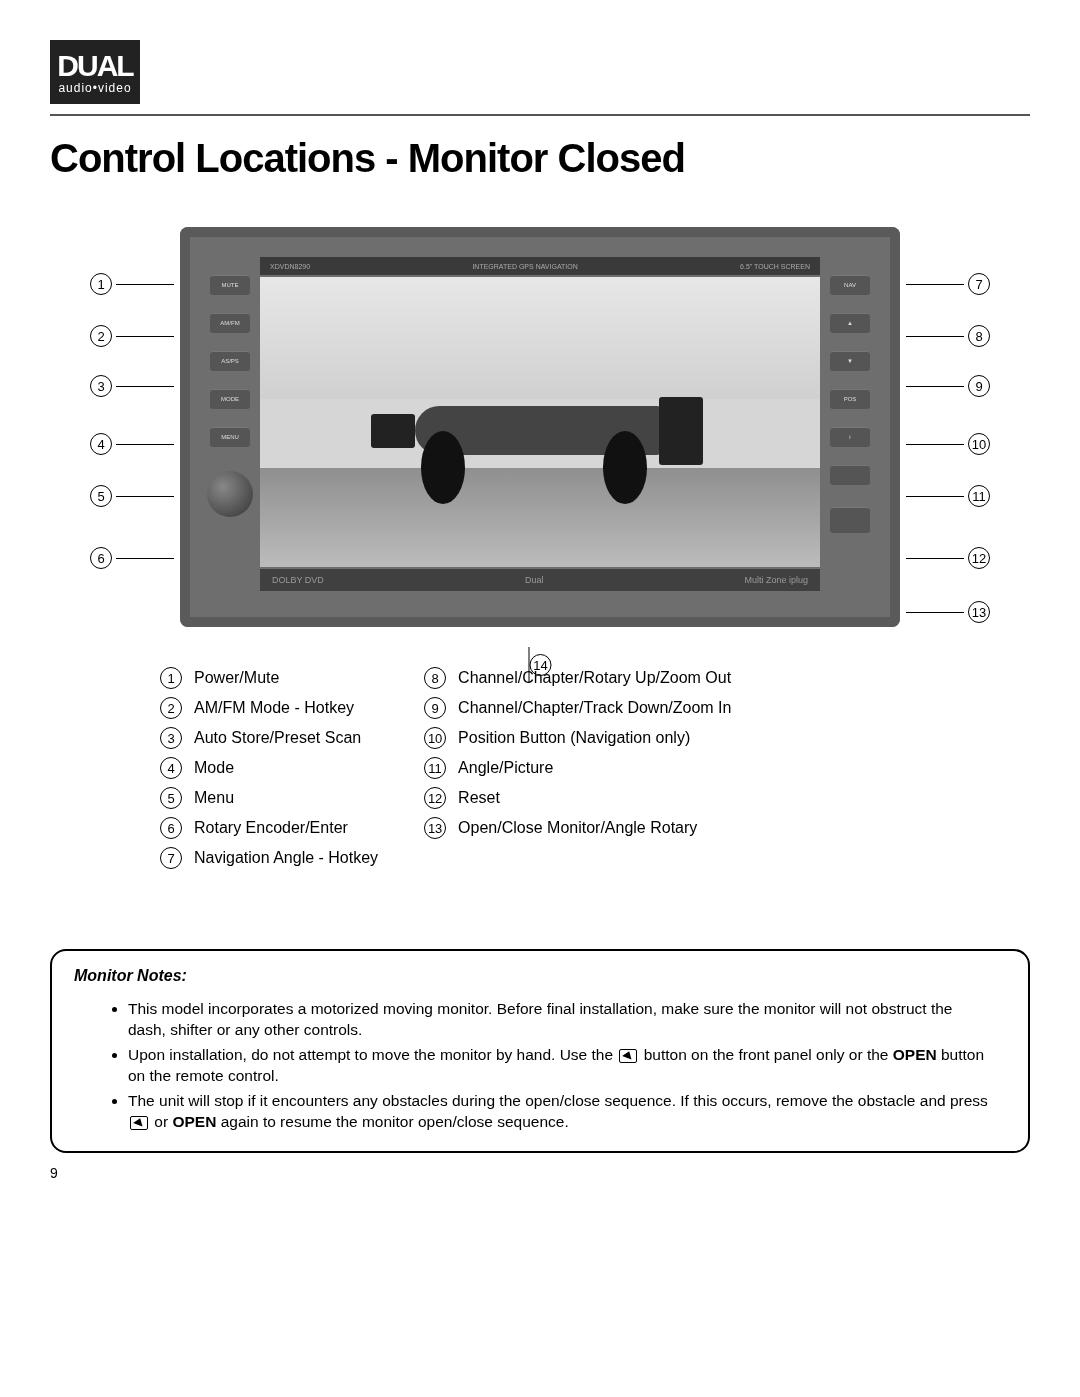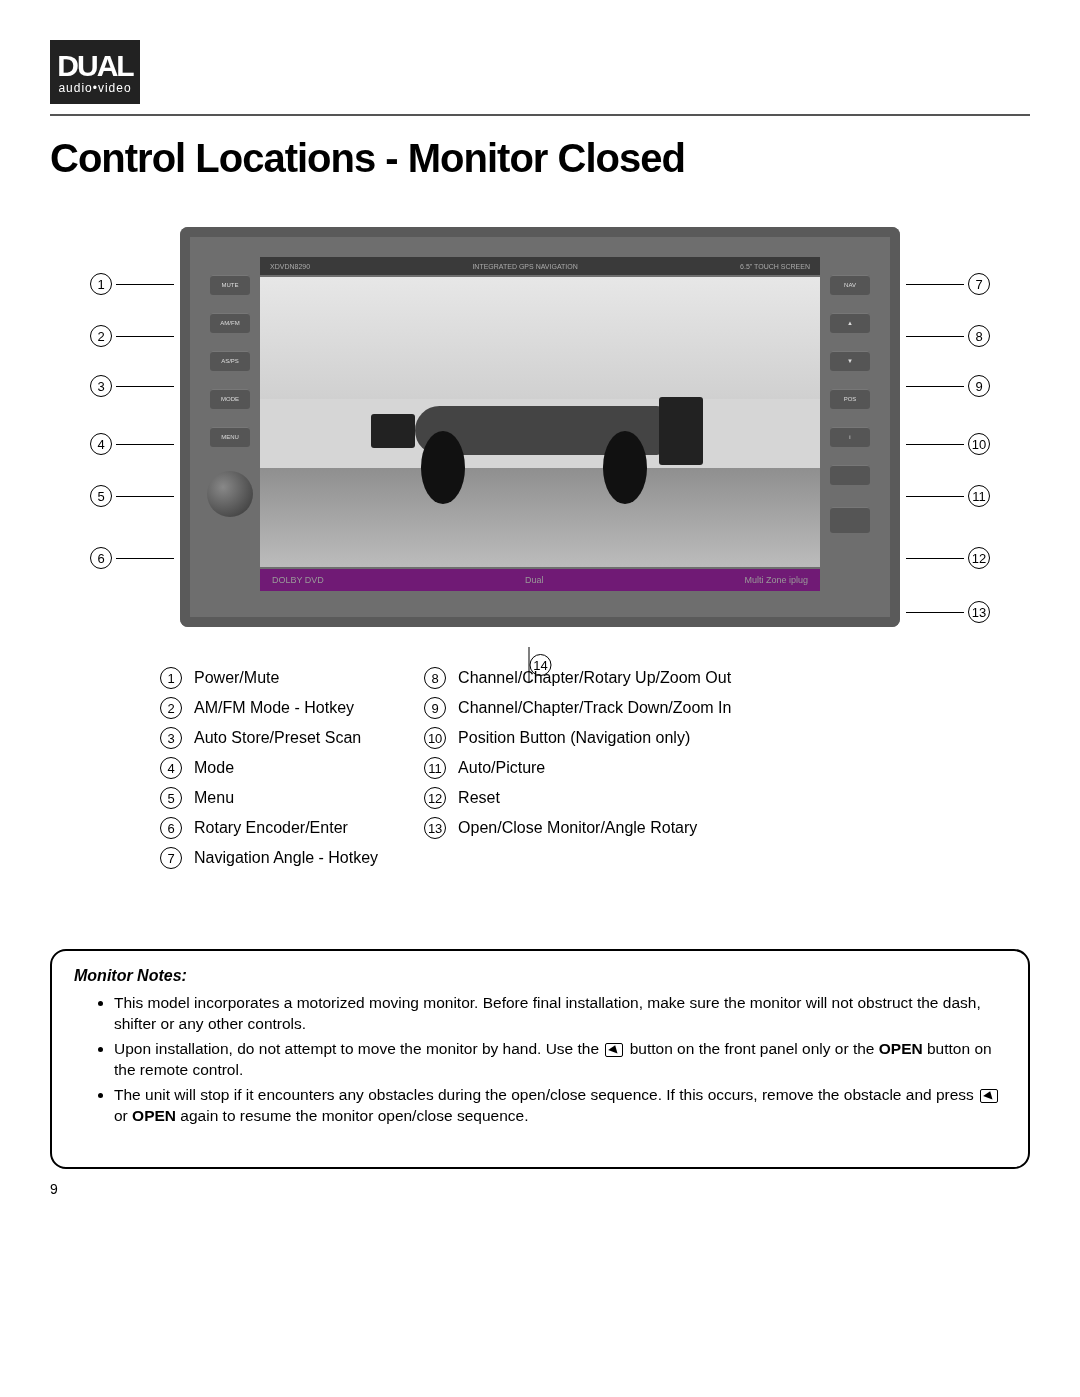--- a/index.html
+++ b/index.html
@@ -86,21 +86,21 @@
   }
   .car .body { position:absolute; left:10%; top:30%; width:80%; height:40%; background:#444; border-radius:30px 10px 10px 30px; }
   .car .wing { position:absolute; right:-2%; top:22%; width:14%; height:56%; background:#222; border-radius:3px; }
   .car .front { position:absolute; left:-4%; top:36%; width:14%; height:28%; background:#222; border-radius:3px; }
   .wheel { position:absolute; width:14%; height:60%; background:#111; border-radius:50%; bottom:-10%; }
   .wheel.w1{ left:12%; } .wheel.w2{ right:16%; }
   .track { position:absolute; left:0; right:0; bottom:0; height:34%; background:linear-gradient(#8f8f8f,#bcbcbc); }
   .grass { position:absolute; left:0; right:0; top:0; height:42%; background:linear-gradient(#e7e7e7,#d0d0d0); }
   .bottom-strip {
     position:absolute; left:80px; right:80px; bottom:36px; height:22px;
-    background:#701a75; display:flex; align-items:center; justify-content:space-between;
+    background:#404040; display:flex; align-items:center; justify-content:space-between;
     padding:4px 12px; color:#999; font-size:9px;
   }
   .side-buttons { position:absolute; top:48px; width:56px; display:flex; flex-direction:column; gap:18px; align-items:center; }
   .side-buttons.left { left:22px; }
   .side-buttons.right { right:22px; }
   .sbtn { width:40px; height:20px; background:#555; border-radius:3px; box-shadow:inset 0 1px 0 #777; font-size:6px; color:#ddd; display:flex; align-items:center; justify-content:center;}
   .knob { width:46px; height:46px; border-radius:50%; background:radial-gradient(circle at 35% 35%, #888, #333); margin-top:6px; }
   .open-btn { width:40px; height:26px; background:#555; border-radius:3px; margin-top:4px; box-shadow:inset 0 1px 0 #777; }
 
   .callout { position:absolute; display:flex; align-items:center; gap:4px; }
@@ -120,24 +120,24 @@
     display:flex; gap:46px; margin: 30px 0 10px 110px;
   }
   .legend-col { display:flex; flex-direction:column; gap:8px; }
   .legend-item { display:flex; align-items:center; gap:12px; font-size:16px; }
   .legend-item .cnum { width:22px; height:22px; font-size:13px; }
 
   .notes-box {
     margin-top:80px;
     border:2px solid #000;
     border-radius:16px;
-    padding:16px 22px 36px 22px;
+    padding:16px 22px 4px 22px;
   }
   .notes-title { font-weight:800; font-style:italic; font-size:16px; margin-bottom:8px; }
-  .notes-box ul { margin:0; padding-left:40px; }
+  .notes-box ul { margin:14px; padding-left:40px; }
   .notes-box li { font-size:15.5px; line-height:1.35; margin-bottom:4px; }
   .open-icon {
     display:inline-block; width:18px; height:14px; border:1.5px solid #000;
     border-radius:2px; vertical-align:middle; position:relative; margin:0 2px;
   }
   .open-icon::after{
     content:""; position:absolute; left:3px; top:1px; width:0; height:0;
     border-left:5px solid transparent; border-right:5px solid transparent;
     border-bottom:7px solid #000; transform:rotate(20deg);
   }
@@ -296,21 +296,21 @@
     <div class="legend-item">
         <span class="cnum">9</span>
         <span>Channel/Chapter/Track Down/Zoom In</span>
       </div>
     <div class="legend-item">
         <span class="cnum">10</span>
         <span>Position Button (Navigation only)</span>
       </div>
     <div class="legend-item">
         <span class="cnum">11</span>
-        <span>Auto/Picture</span>
+        <span>Angle/Picture</span>
       </div>
     <div class="legend-item">
         <span class="cnum">12</span>
         <span>Reset</span>
       </div>
     <div class="legend-item">
         <span class="cnum">13</span>
         <span>Open/Close Monitor/Angle Rotary</span>
       </div>
   </div>

